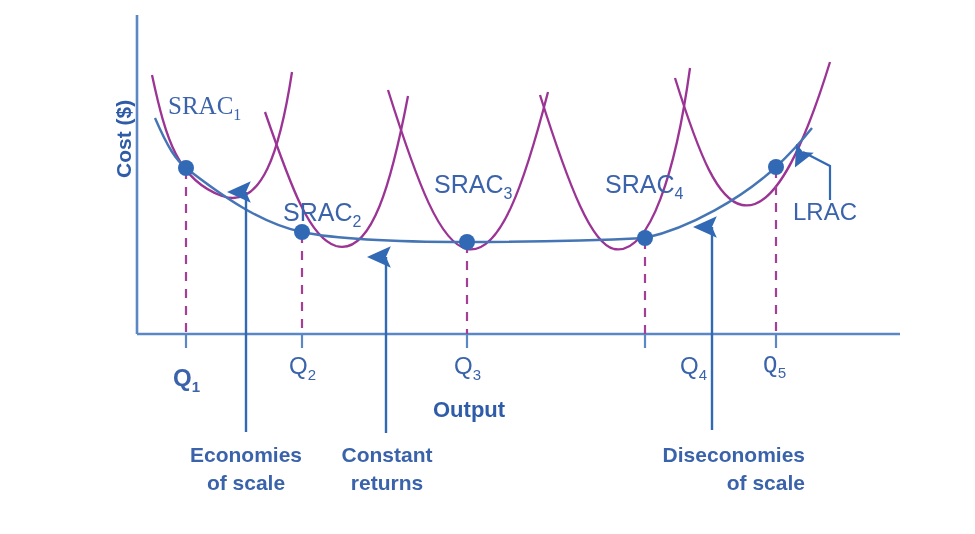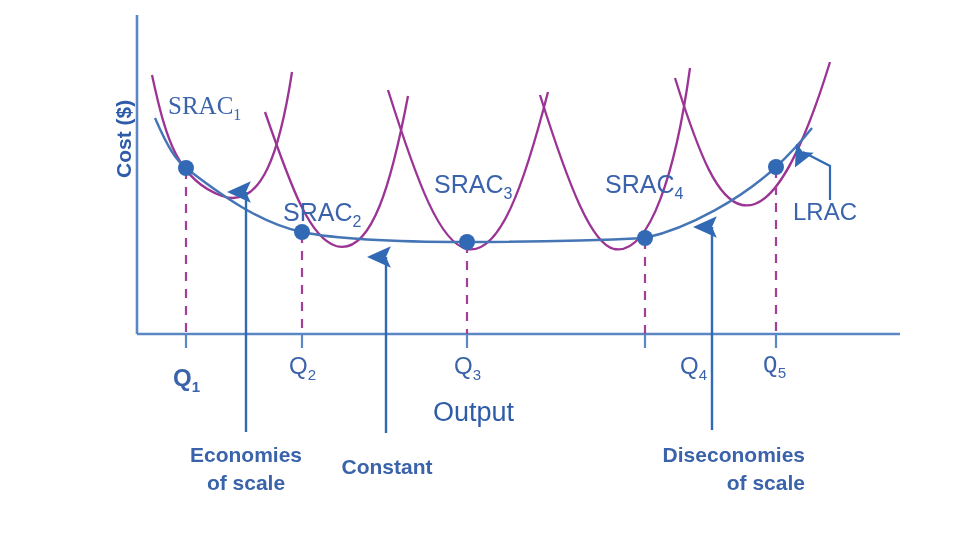--- a/index.html
+++ b/index.html
@@ -6,21 +6,21 @@
   body{width:975px;height:534px;overflow:hidden;
        font-family:"Liberation Sans","DejaVu Sans",sans-serif;}
   #stage{position:relative;width:975px;height:534px;background:#fff;}
   svg#fig{position:absolute;left:0;top:0;width:975px;height:534px;}
 
   .lbl{position:absolute;color:#3a63ab;white-space:nowrap;}
   .srac-lbl{font-size:25px;color:#3a63ab;}
   .srac-lbl sub{font-size:16px;}
   .q-lbl{font-size:24px;color:#3a63ab;}
   .q-lbl sub{font-size:15px;}
-  .axis-lbl{font-size:27px;font-weight:normal;color:#2f5ca8;}
+  .axis-lbl{font-size:22px;font-weight:bold;color:#2f5ca8;}
   .note{font-size:21px;color:#3a63ab;text-align:center;line-height:1.32;font-weight:bold;}
   .lrac-lbl{font-size:24px;color:#3a63ab;}
   .ylabel{position:absolute;font-size:21px;font-weight:bold;color:#2f5ca8;
           transform:rotate(-90deg);transform-origin:left top;white-space:nowrap;}
 </style>
 </head>
 <body>
 
 <div id="stage">
 
@@ -126,22 +126,23 @@
     <span>Q</span><sub>5</sub>
   </div>
 
   <div class="lbl axis-lbl" style="left:433px;top:397px;">Output</div>
 
   <div class="lbl note" style="left:166px;top:441px;width:160px;">
     <div>Economies</div>
     <div>of scale</div>
   </div>
 
-  <div class="lbl note" style="left:316px;top:453px;width:142px;">
+  <div class="lbl note" style="left:316px;top:441px;width:142px;">
     <div>Constant</div>
+    <div>returns</div>
   </div>
 
   <div class="lbl note" style="left:620px;top:441px;width:185px;text-align:right;">
     <div>Diseconomies</div>
     <div>of scale</div>
   </div>
 
 </div>
 
 </body></html>

